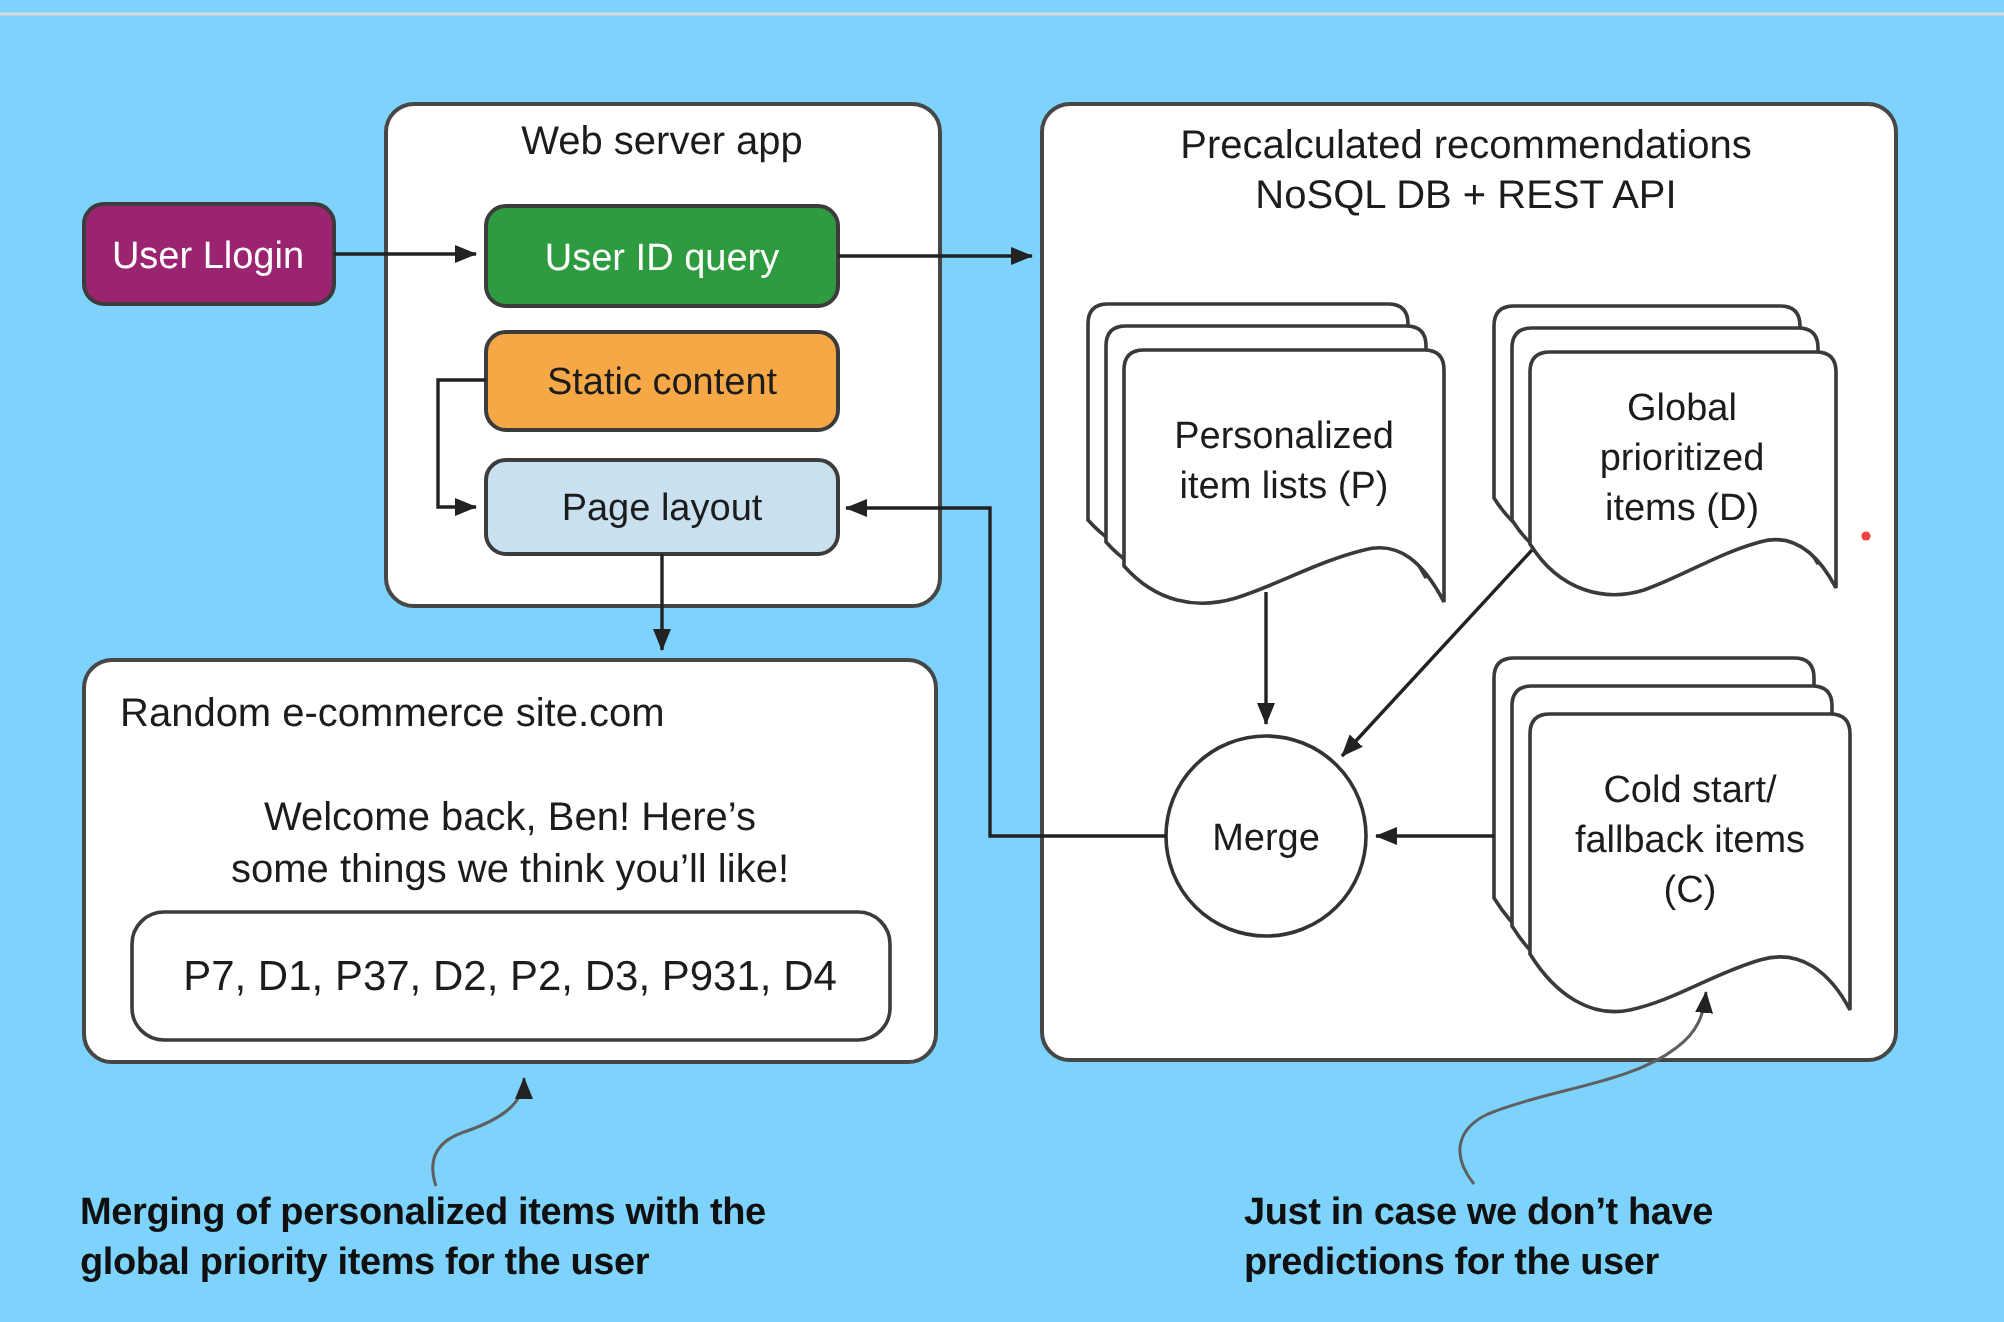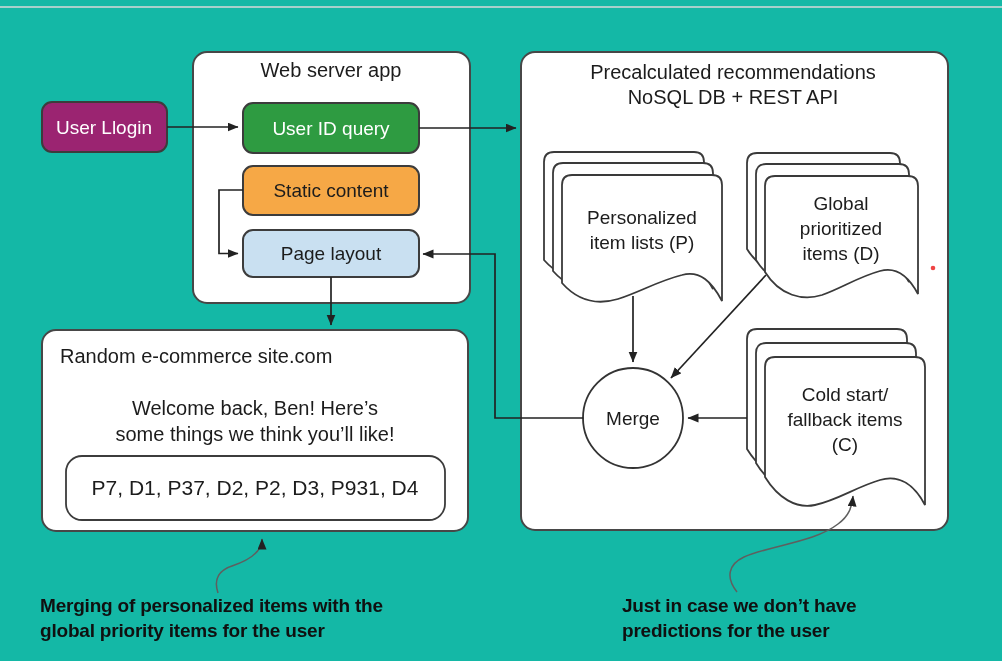--- a/index.html
+++ b/index.html
@@ -1,16 +1,16 @@
 <!DOCTYPE html>
 <html><head>
 <meta charset="utf-8">
 <style>
   html,body{margin:0;padding:0;background:#fdfdfd;}
-  #stage{position:relative;width:1002px;height:661px;background:#14b8a6;overflow:hidden;}
+  #stage{position:relative;width:1002px;height:661px;background:#7dd3fc;overflow:hidden;}
   svg{display:block;}
   svg text{font-family:"Liberation Sans", sans-serif;fill:#1c1c1c;}
   .t20{font-size:20px;}
   .t19{font-size:19px;}
   .t21{font-size:21px;}
   .mid{text-anchor:middle;}
   .white{fill:#ffffff;}
   .annot{font-size:19px;font-weight:700;fill:#101010;letter-spacing:-0.2px;}
   .box{fill:#ffffff;stroke:#474747;stroke-width:2;}
   .node{stroke:#3c3c3c;stroke-width:2;}

